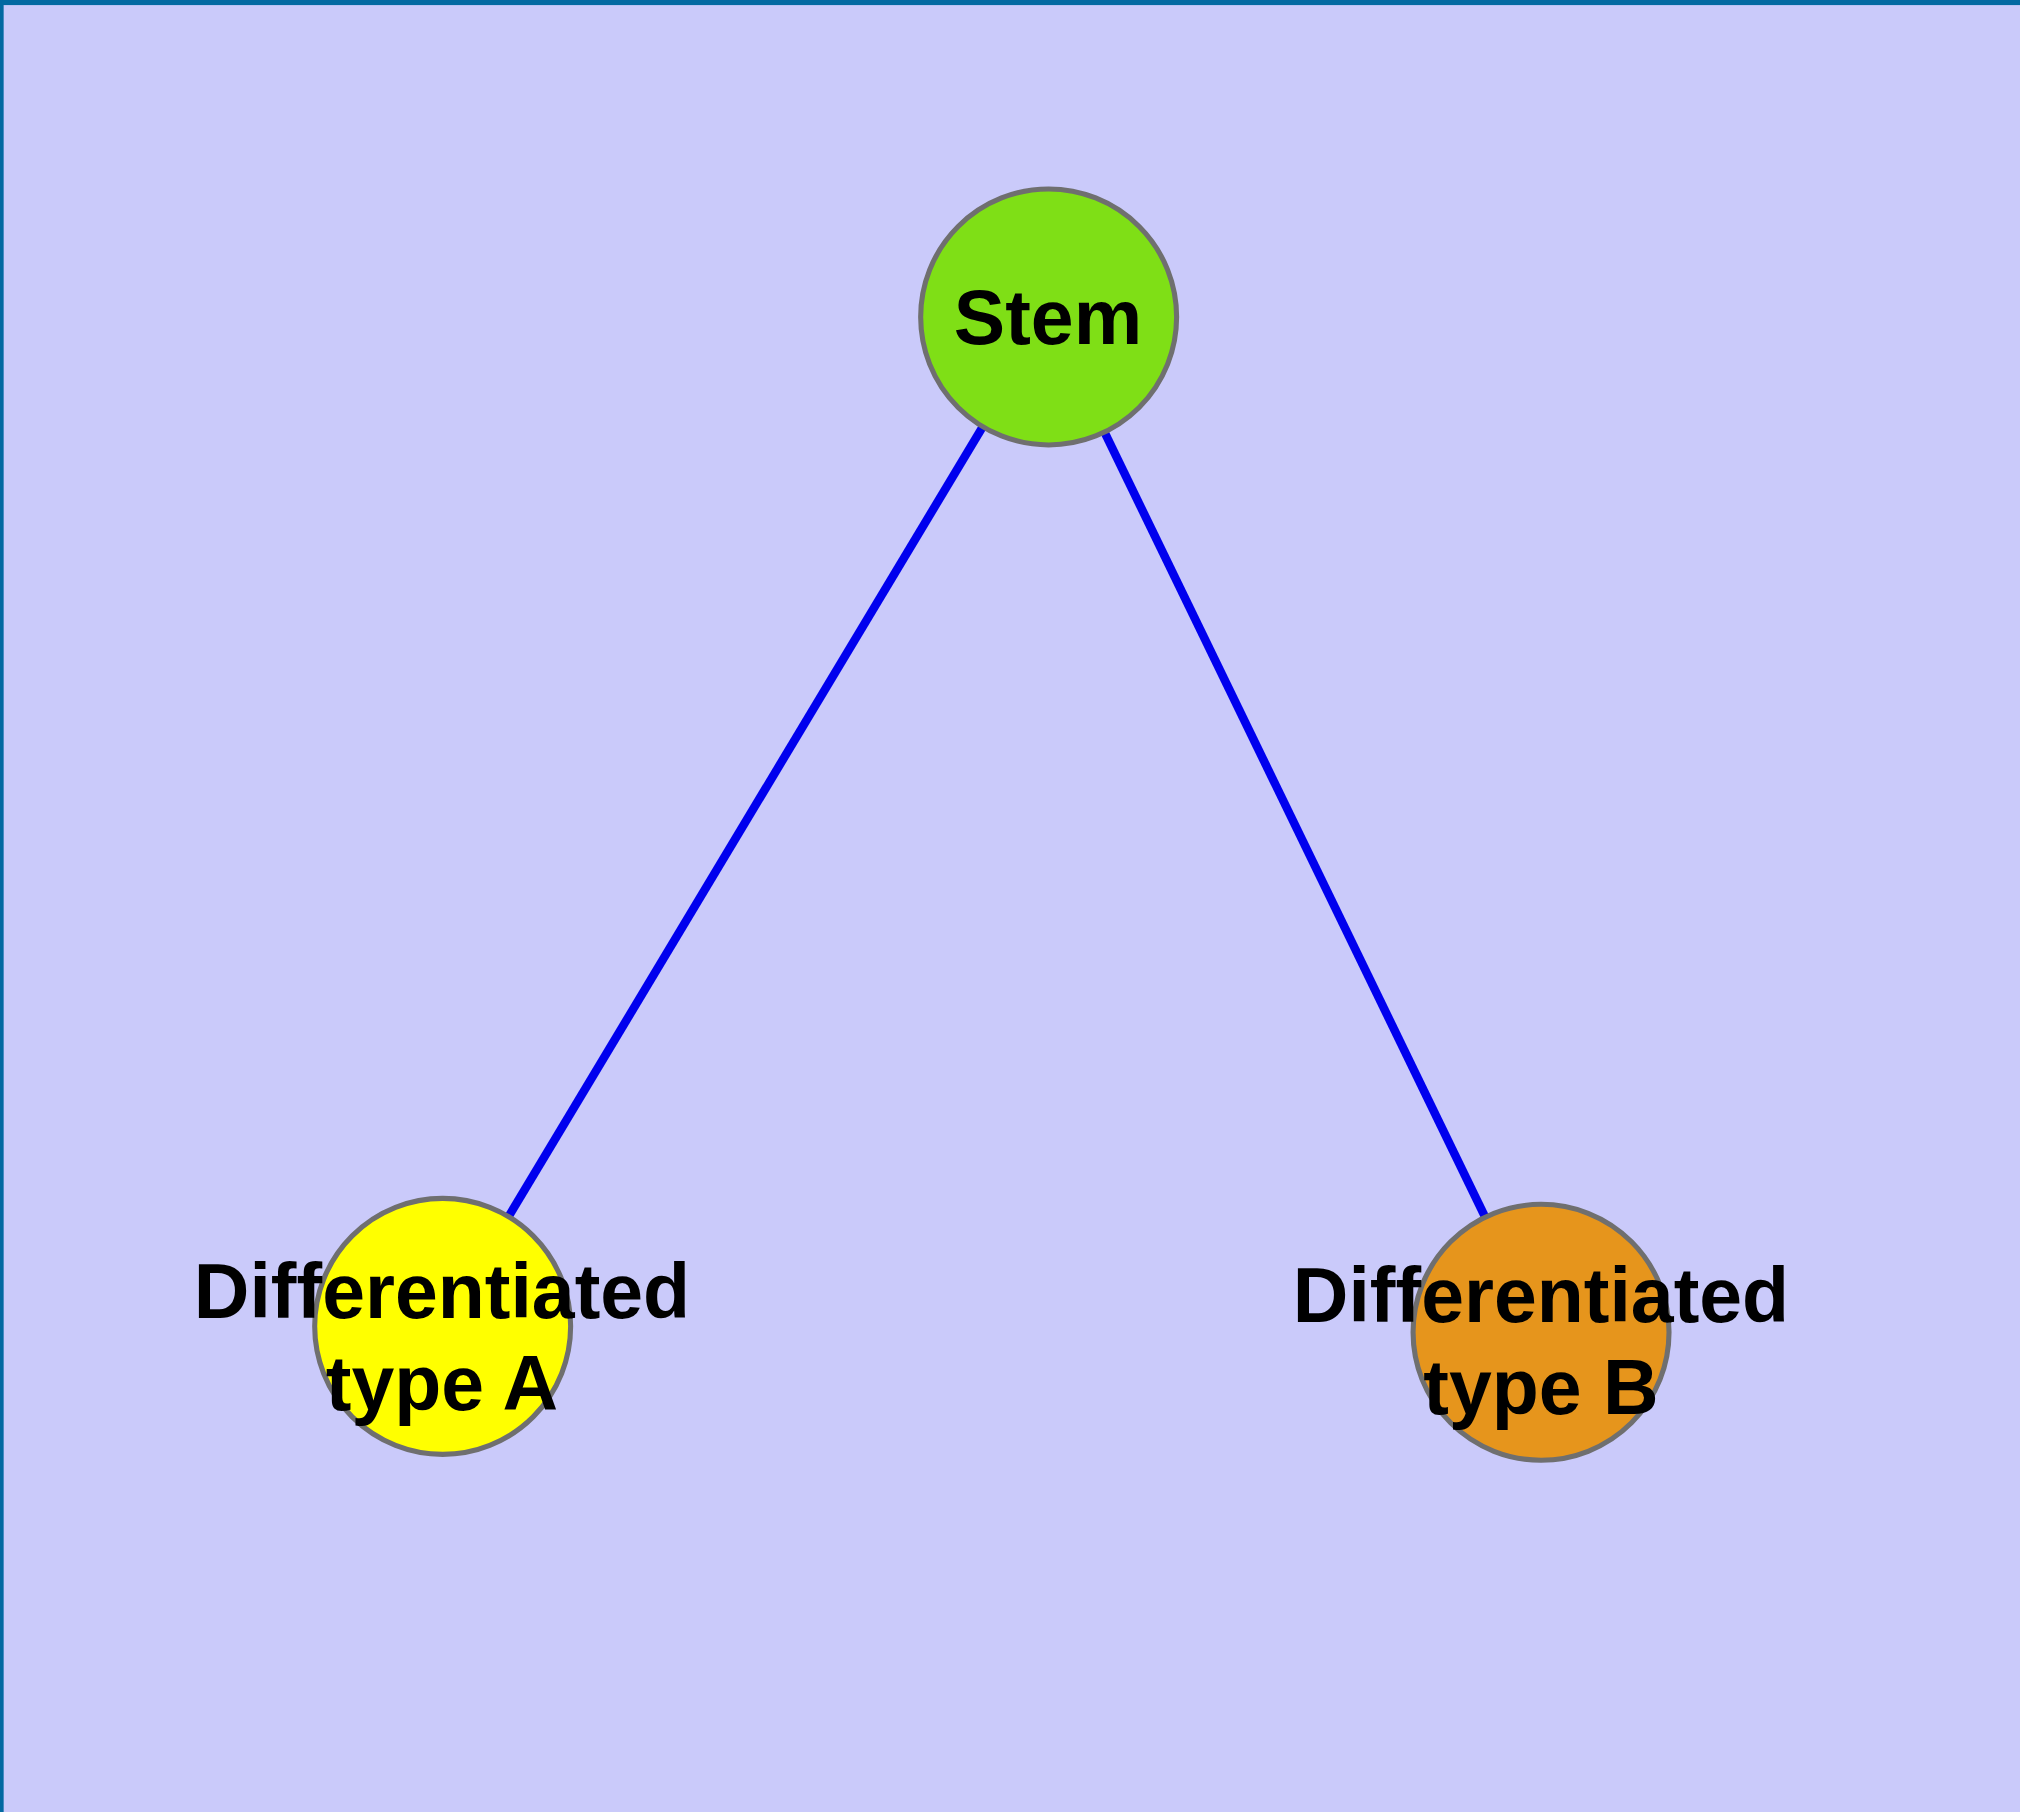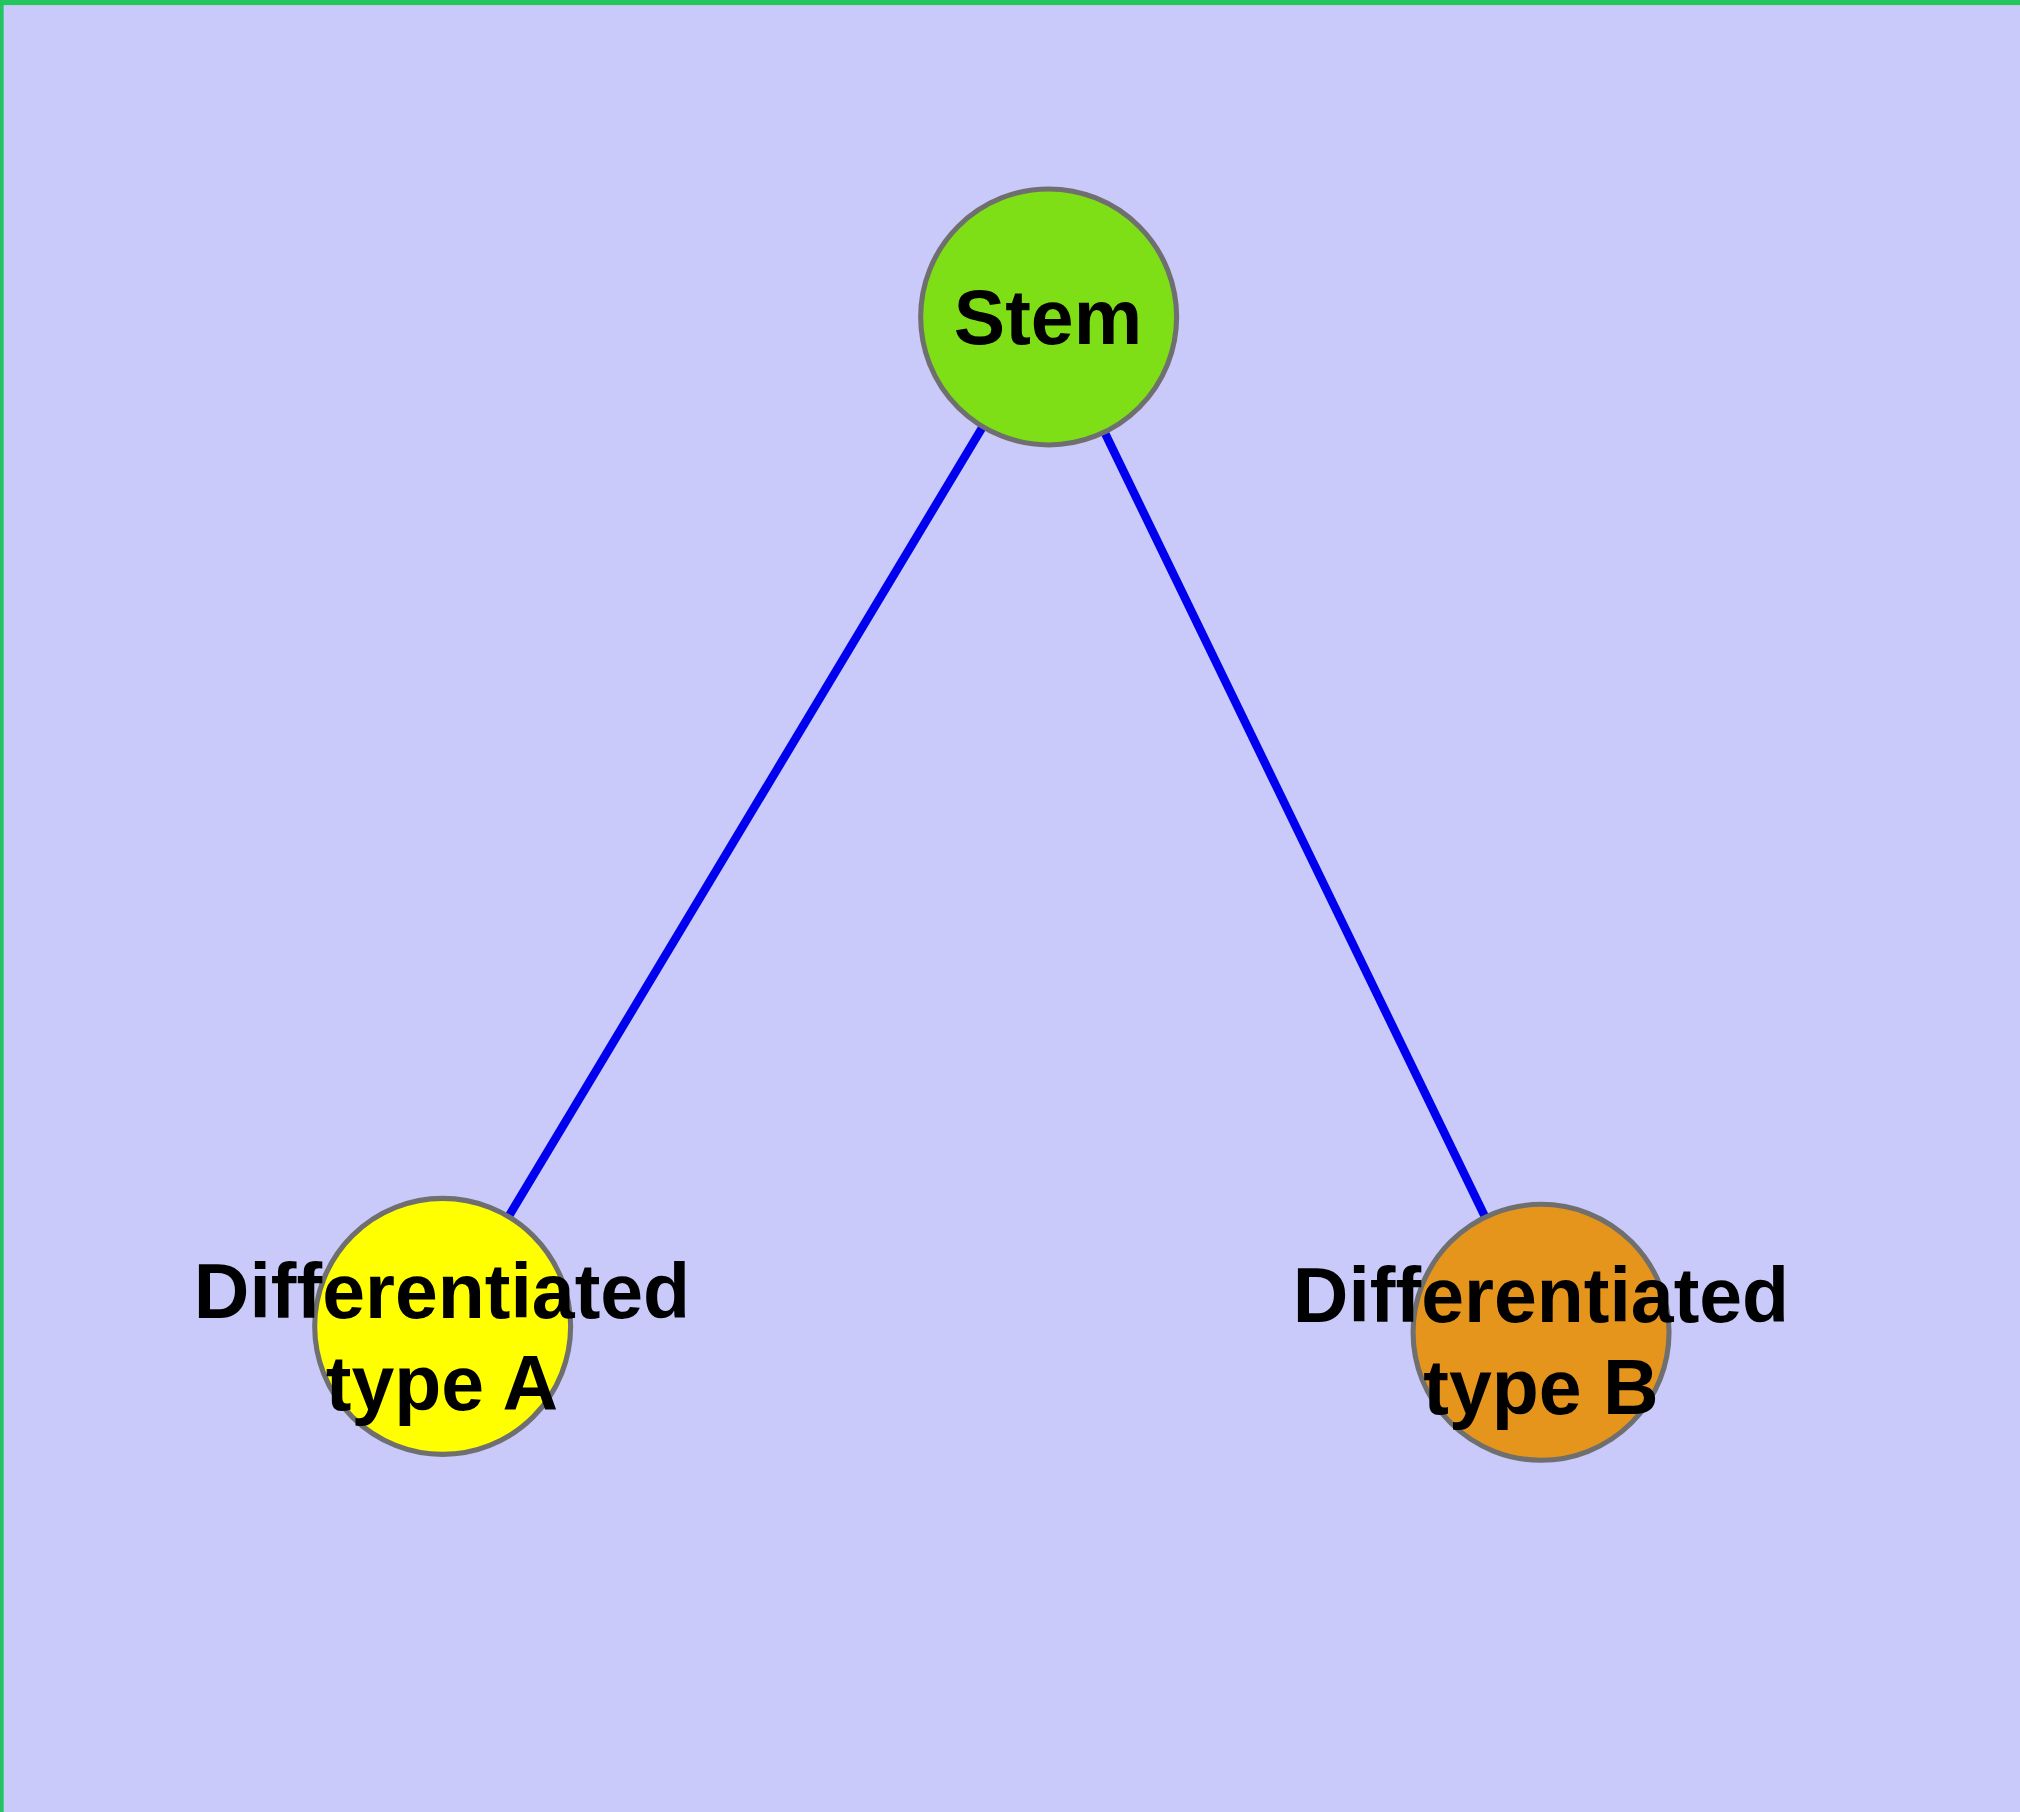--- a/index.html
+++ b/index.html
@@ -6,21 +6,21 @@
     margin: 0;
     padding: 0;
     background: #ffffff;
     font-family: "Liberation Sans", sans-serif;
   }
   #canvas {
     position: relative;
     width: 2021px;
     height: 1812px;
     overflow: hidden;
-    background: #22c55e;
+    background: #0369a1;
   }
   #graph-svg {
     position: absolute;
     left: 0;
     top: 0;
     width: 2021px;
     height: 1812px;
     display: block;
   }
   .edge-line {

